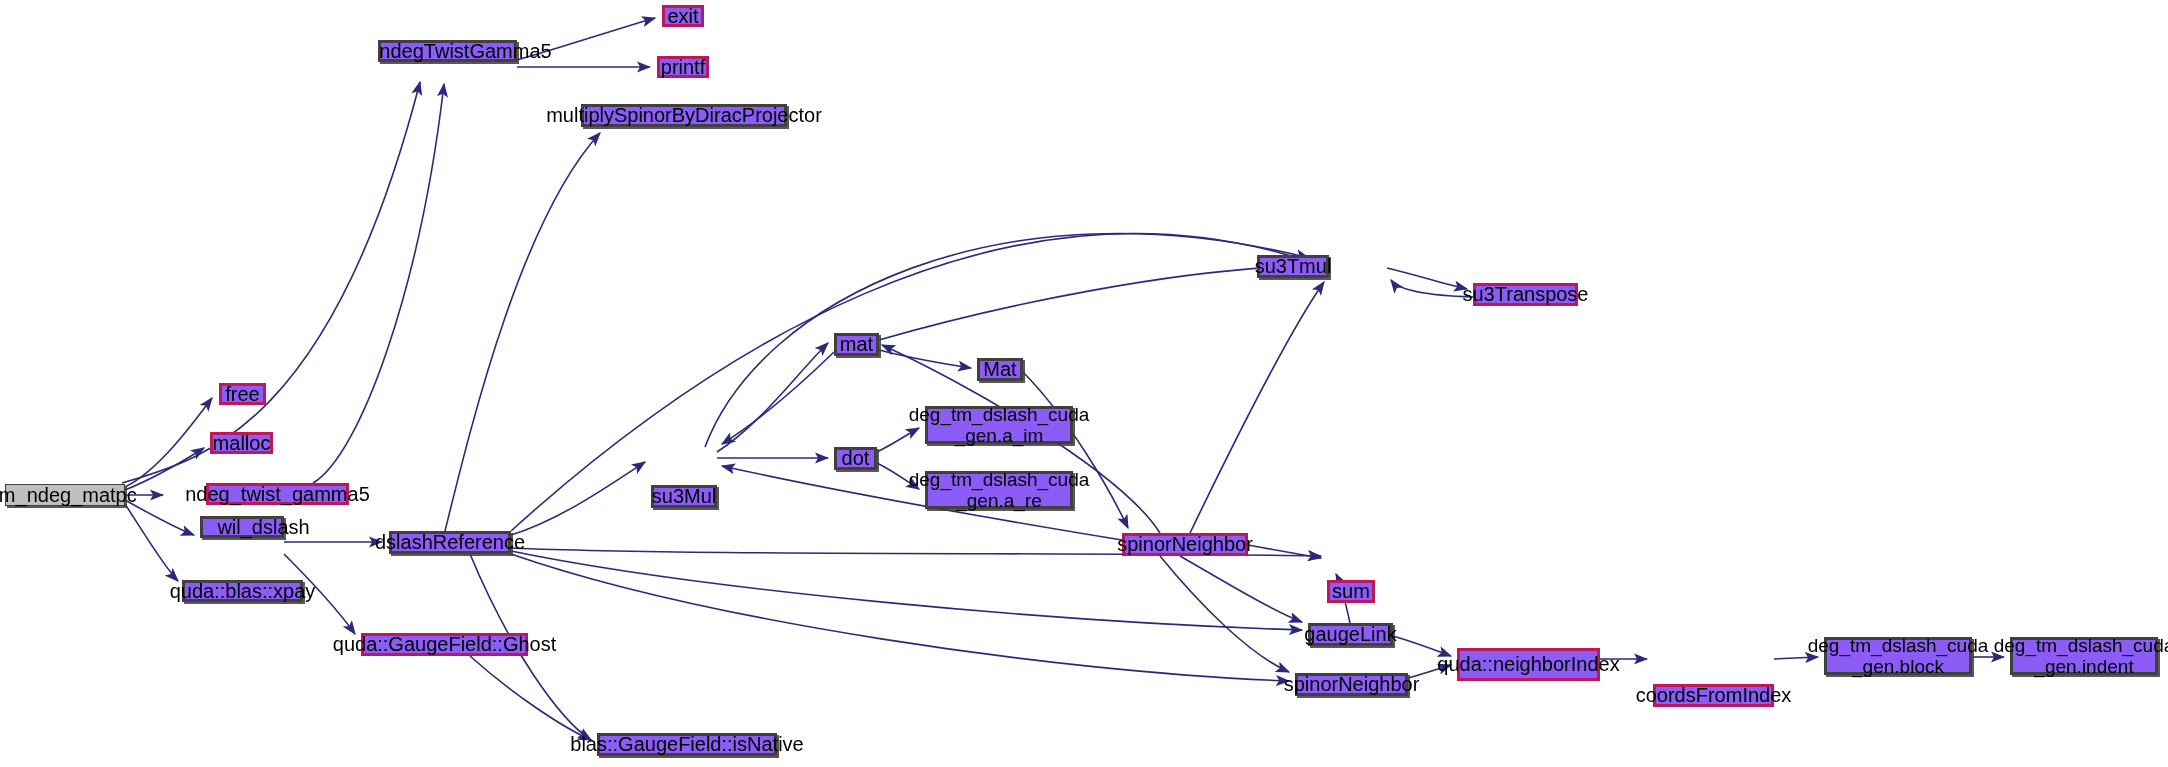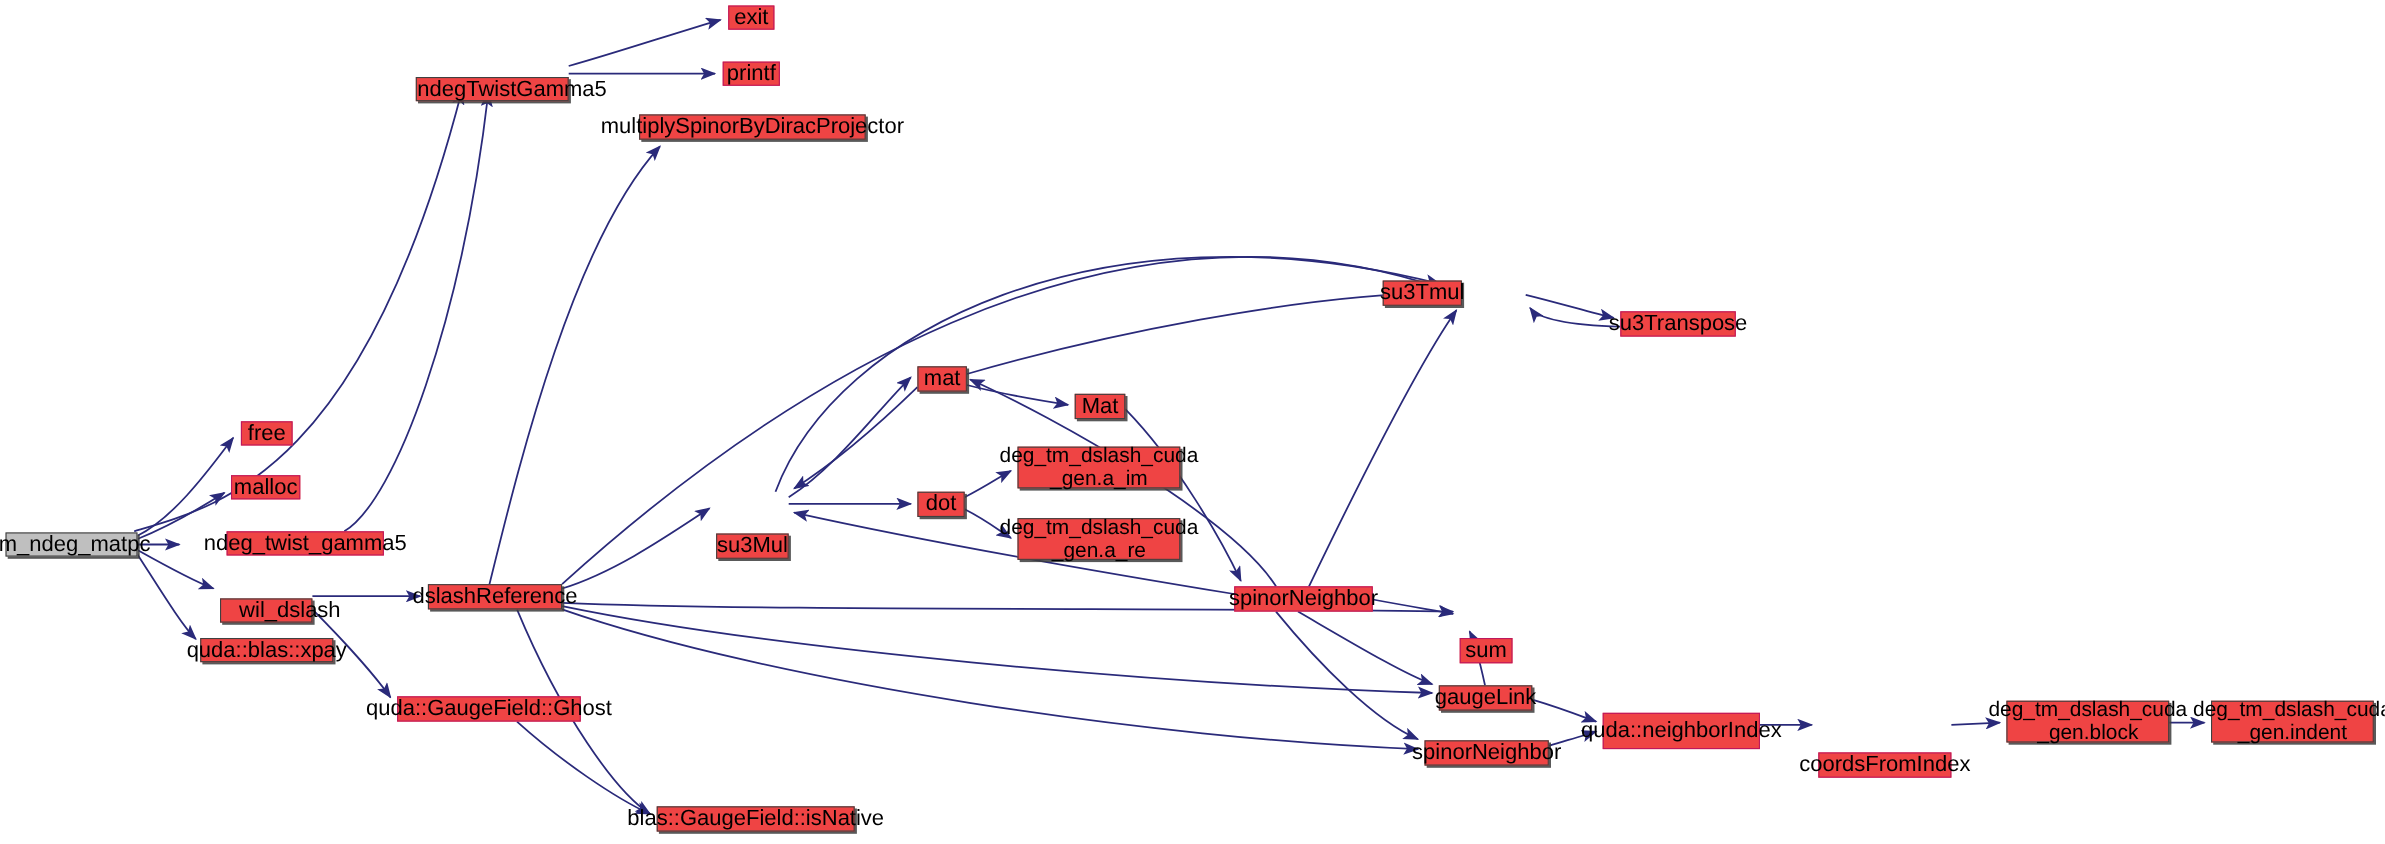--- a/index.html
+++ b/index.html
@@ -2,21 +2,21 @@
 <html><head>
 <meta charset="utf-8">
 <title>Call graph</title>
 <style>
   html,body{margin:0;padding:0;background:#ffffff;}
   body{width:2168px;height:767px;overflow:hidden;
        font-family:"Liberation Sans","DejaVu Sans",sans-serif;}
   #graph-root{position:relative;width:2168px;height:767px;background:#ffffff;}
   svg#edges{position:absolute;left:0;top:0;width:2168px;height:767px;}
   .node{position:absolute;box-sizing:border-box;
-        background:#ef4444;border:1px solid #be185d;
+        background:#8b5cf6;border:3px solid #be185d;
         display:flex;align-items:center;justify-content:center;
         text-align:center;color:#000000;line-height:1.12;
         font-size:20px;white-space:pre-line;}
   .node.shadow{box-shadow:2px 2px 0 0 rgba(60,60,60,0.85);border-color:#404040;}
   .node.current{background:#bfbfbf;border:1px solid #404040;
         box-shadow:2px 2px 0 0 rgba(60,60,60,0.85);}
   .node.two-line{font-size:19px;}
 </style>
 </head>
 <body>
@@ -73,23 +73,23 @@
         <path d="M1774,659 L1818,657" fill="none" stroke="#2a2a7a" stroke-width="1.6" marker-end="url(#arrow)"></path>
         <path d="M1972,657 L2004,657" fill="none" stroke="#2a2a7a" stroke-width="1.6" marker-end="url(#arrow)"></path>
       </g>
   </svg>
 
   <div id="node-layer">
       <div class="node current" style="left: 5px; top: 484px; width: 120px; height: 22px;"><span>tm_ndeg_matpc</span></div>
       <div class="node " style="left: 219px; top: 383px; width: 47px; height: 22px;"><span>free</span></div>
       <div class="node " style="left: 210px; top: 432px; width: 63px; height: 22px;"><span>malloc</span></div>
       <div class="node " style="left: 170px; top: 483px; width: 143px; height: 22px; margin-left: 36px;"><span>ndeg_twist_gamma5</span></div>
-      <div class="node shadow" style="left: 200px; top: 544px; width: 84px; height: 22px; padding-left: 43px;"><span>wil_dslash</span></div>
+      <div class="node shadow" style="left: 200px; top: 516px; width: 84px; height: 22px; padding-left: 43px;"><span>wil_dslash</span></div>
       <div class="node shadow" style="left: 182px; top: 580px; width: 121px; height: 22px;"><span>quda::blas::xpay</span></div>
-      <div class="node shadow" style="left: 378px; top: 70px; width: 139px; height: 22px; padding-left: 36px;"><span>ndegTwistGamma5</span></div>
+      <div class="node shadow" style="left: 378px; top: 40px; width: 139px; height: 22px; padding-left: 36px;"><span>ndegTwistGamma5</span></div>
       <div class="node " style="left: 662px; top: 5px; width: 42px; height: 22px;"><span>exit</span></div>
       <div class="node " style="left: 657px; top: 56px; width: 52px; height: 22px;"><span>printf</span></div>
       <div class="node shadow" style="left: 581px; top: 104px; width: 206px; height: 23px;"><span>multiplySpinorByDiracProjector</span></div>
       <div class="node shadow" style="left: 389px; top: 531px; width: 122px; height: 23px;"><span>dslashReference</span></div>
       <div class="node " style="left: 361px; top: 633px; width: 167px; height: 23px;"><span>quda::GaugeField::Ghost</span></div>
       <div class="node shadow" style="left: 597px; top: 733px; width: 180px; height: 23px;"><span>blas::GaugeField::isNative</span></div>
       <div class="node shadow" style="left: 651px; top: 447px; width: 66px; height: 23px; margin-top: 38px;"><span>su3Mul</span></div>
       <div class="node shadow" style="left: 834px; top: 333px; width: 45px; height: 23px;"><span>mat</span></div>
       <div class="node shadow" style="left: 977px; top: 358px; width: 46px; height: 23px;"><span>Mat</span></div>
       <div class="node shadow" style="left: 834px; top: 447px; width: 43px; height: 23px;"><span>dot</span></div>

